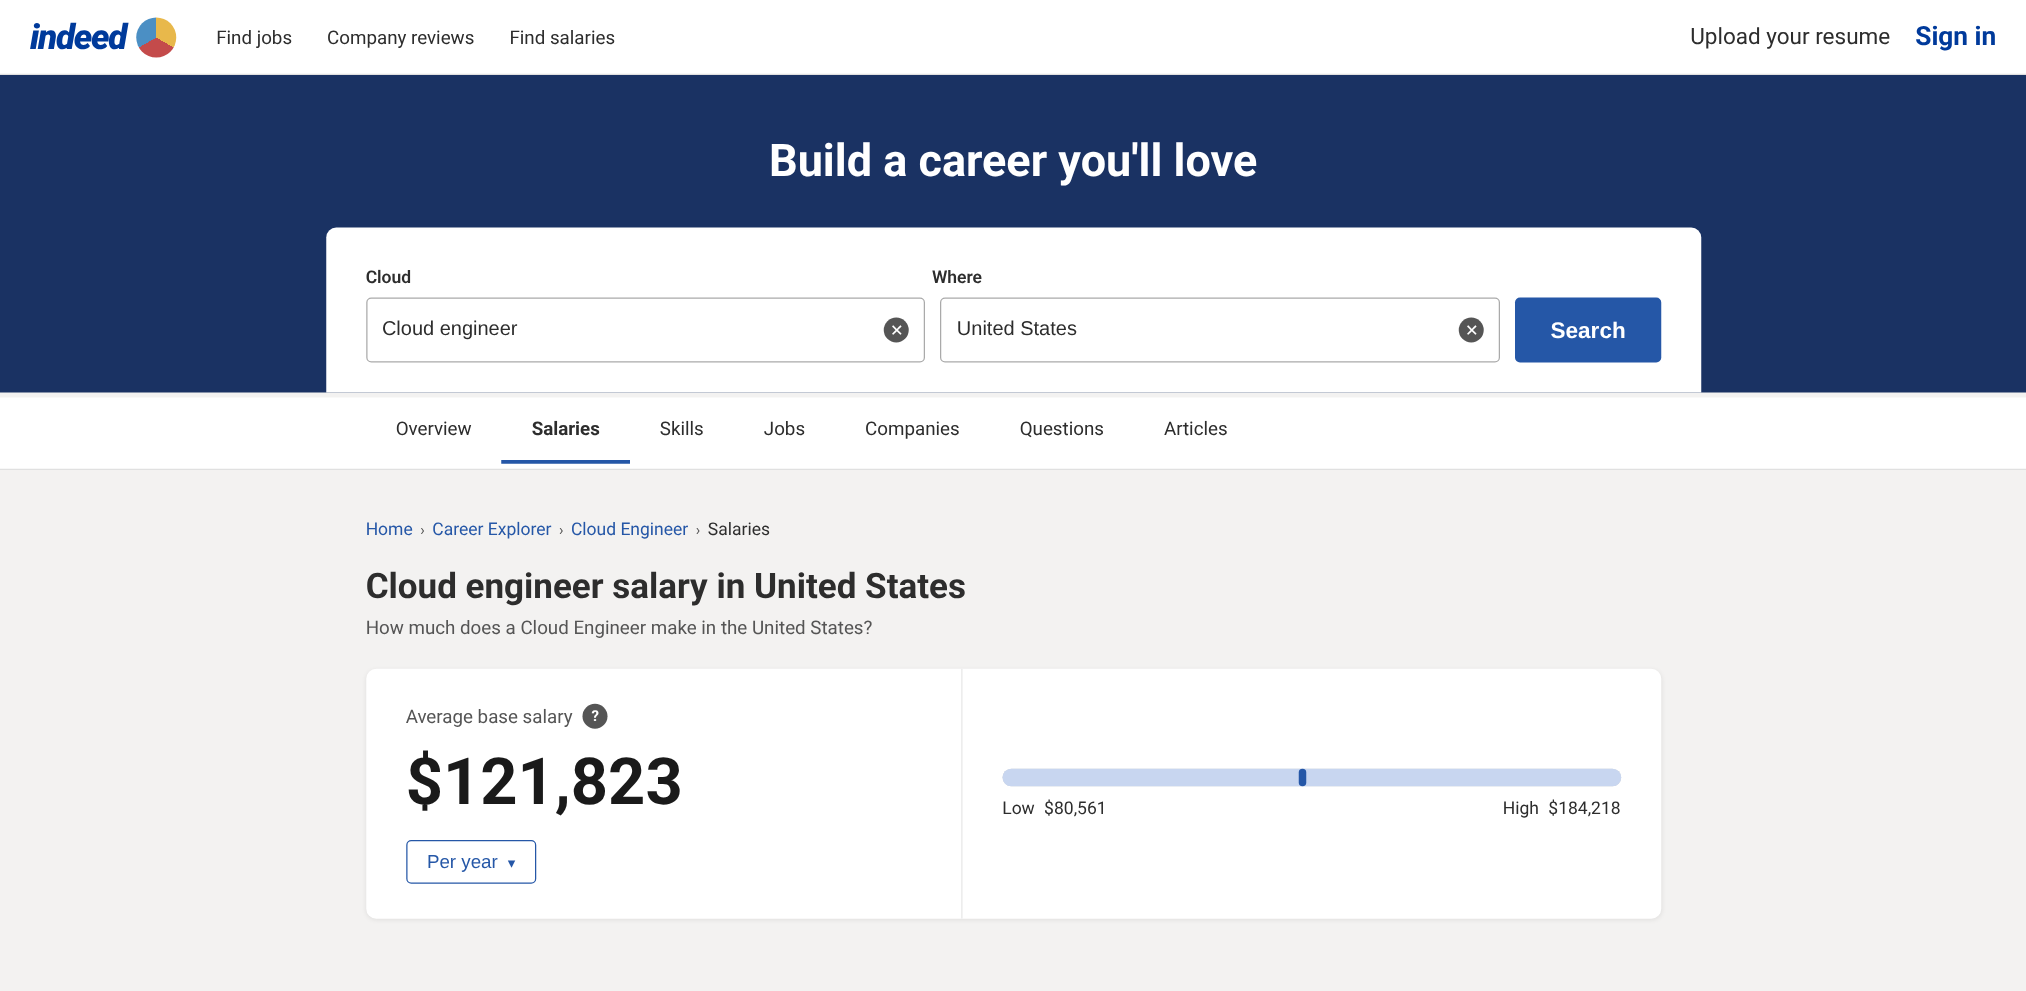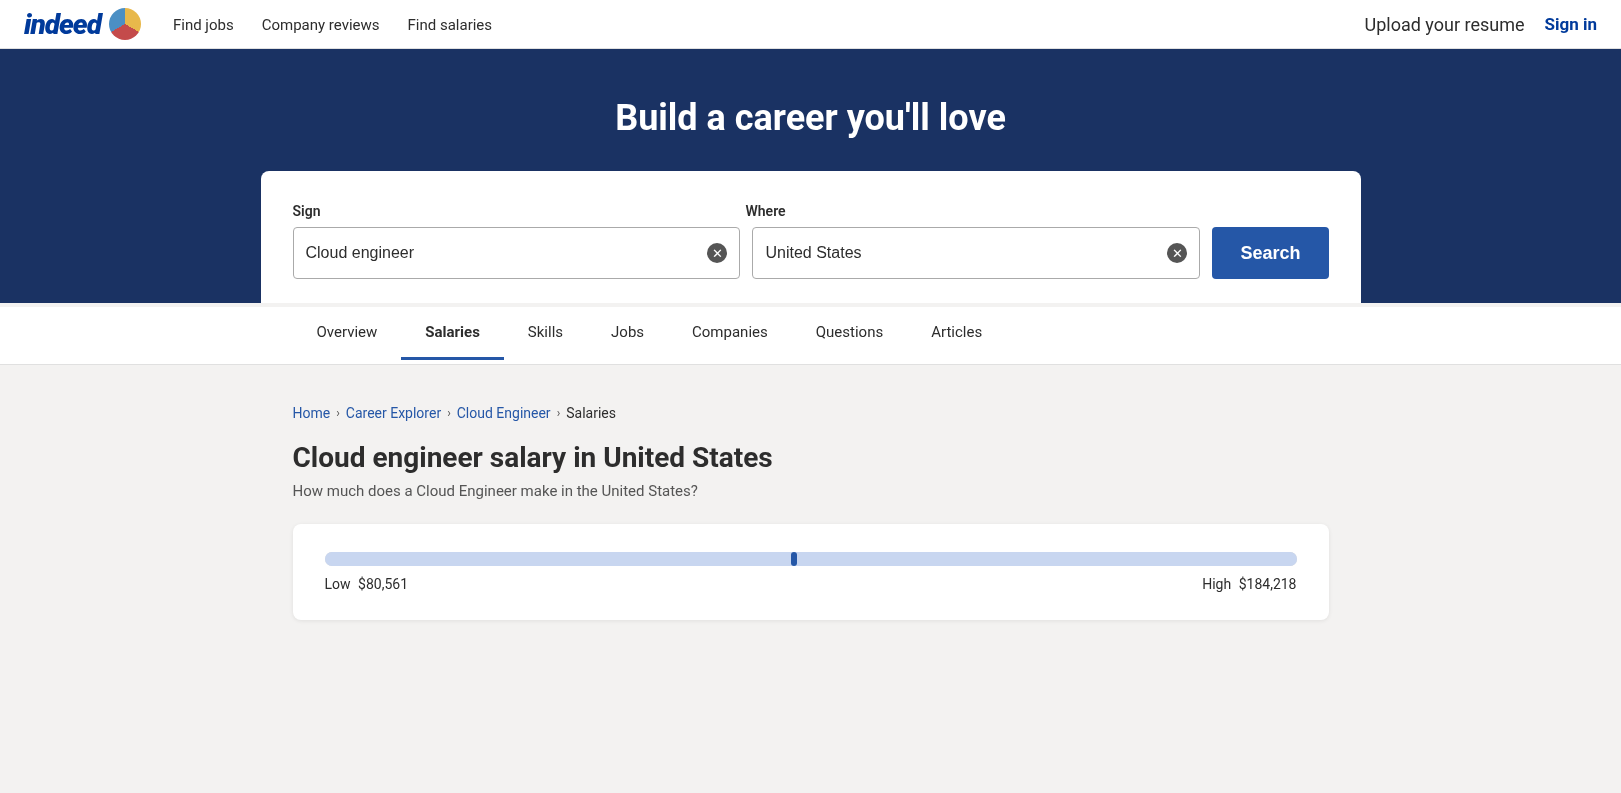--- a/index.html
+++ b/index.html
@@ -5,21 +5,21 @@
     * { margin: 0; padding: 0; box-sizing: border-box; }
     body { font-family: -apple-system, BlinkMacSystemFont, 'Segoe UI', Roboto, Arial, sans-serif; background: #f3f2f1; color: #2d2d2d; }
 
     
     .navbar {
       background: #fff;
       border-bottom: 1px solid #e0e0e0;
       display: flex;
       align-items: center;
       padding: 0 24px;
-      height: 49px;
+      height: 60px;
       gap: 32px;
     }
     .navbar-logo {
       display: flex;
       align-items: center;
       gap: 8px;
     }
     .indeed-logo {
       font-size: 28px;
       font-weight: 900;
@@ -50,21 +50,21 @@
       align-items: center;
       gap: 20px;
     }
     .upload-resume {
       font-size: 18px;
       color: #2d2d2d;
       text-decoration: none;
       cursor: pointer;
     }
     .sign-in {
-      font-size: 17px;
+      font-size: 21px;
       color: #003A9B;
       font-weight: 700;
       text-decoration: none;
       cursor: pointer;
     }
 
     
     .hero {
       background: #1a3263;
       padding: 48px 24px 0;
@@ -340,21 +340,21 @@
     <a class="upload-resume" href="#">Upload your resume</a>
     <a class="sign-in" href="#">Sign in</a>
   </div>
 </nav>
 
 <div class="hero">
   <h1 class="hero-title">Build a career you'll love</h1>
 
   <div class="search-box">
     <div class="search-labels">
-      <div class="search-label what-label">Sign</div>
+      <div class="search-label what-label">Cloud</div>
       <div class="search-label where-label">Where</div>
       <div style="width:130px"></div>
     </div>
     <div class="search-inputs">
       <div class="input-wrap">
         <input type="text" value="Cloud engineer" style="">
         <button class="clear-btn">✕</button>
       </div>
       <div class="input-wrap">
         <input type="text" value="United States" style="">
@@ -387,20 +387,31 @@
     <a href="#">Cloud Engineer</a>
     <span class="breadcrumb-sep">›</span>
     <span class="breadcrumb-current">Salaries</span>
   </div>
 
   <h2 class="page-title">Cloud engineer salary in United States</h2>
   <p class="page-subtitle">How much does a Cloud Engineer make in the United States?</p>
 
   <div class="salary-section">
 
+    <div class="salary-left">
+      <div class="avg-label">
+        <span>Average base salary</span>
+        <span class="help-icon">?</span>
+      </div>
+      <div class="salary-amount">$121,823</div>
+      <button class="period-btn">
+        <span>Per year</span>
+        <span class="chevron">▾</span>
+      </button>
+    </div>
 
     <div class="salary-right">
       <div class="salary-bar-wrap">
         <div class="salary-bar-fill"></div>
         <div class="salary-bar-marker"></div>
       </div>
       <div class="salary-range">
         <span class="range-low">
           <span>Low</span>
           <span style="margin-left:4px;">$80,561</span>

